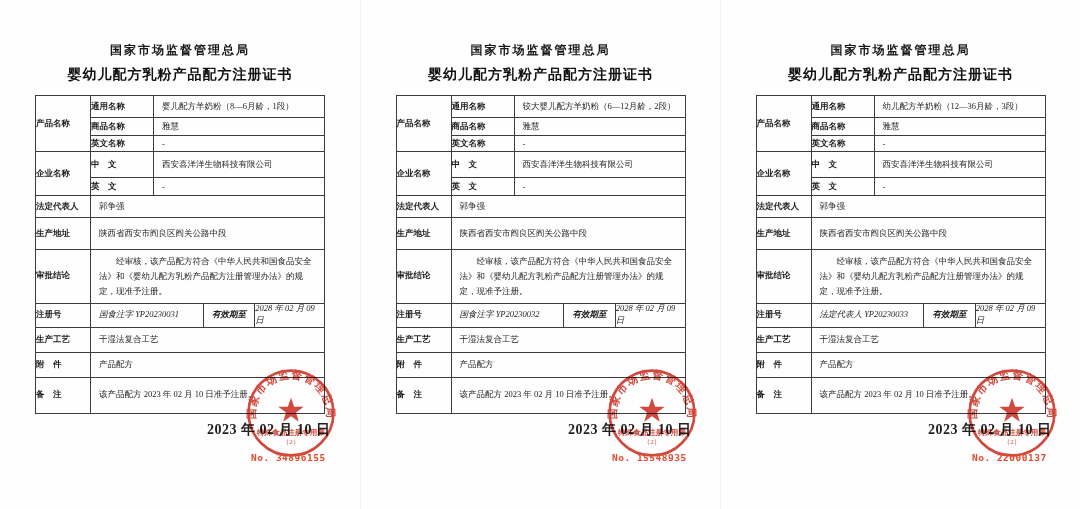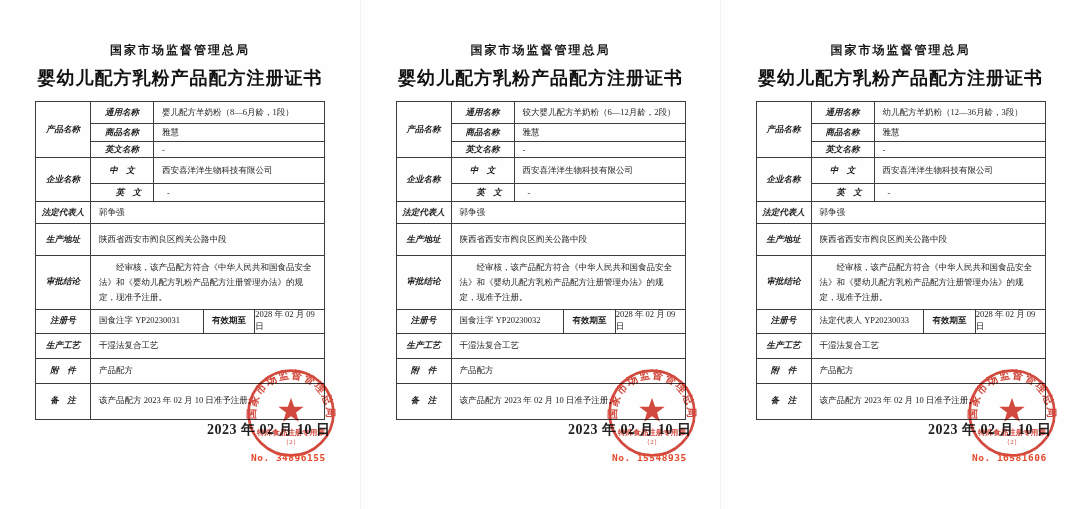--- a/index.html
+++ b/index.html
@@ -21,58 +21,58 @@
   }
   .cert + .cert { border-left: 1px solid rgba(220,220,220,.35); }
   .title1 {
     margin-top: 42px;
     text-align: center;
     font-size: 12px; font-weight: bold; letter-spacing: 2px; color: #171717;
   }
   .title2 {
     margin-top: 7px;
     text-align: center;
-    font-size: 18px; font-weight: bold; letter-spacing: 1px; color: #111;
+    font-size: 14px; font-weight: bold; letter-spacing: 1px; color: #111;
   }
   table.cert-table {
     width: 290px;
     margin: 11px auto 0 auto;
     border-collapse: collapse;
     table-layout: fixed;
   }
   table.cert-table td {
     border: 1.2px solid #3c3c3c;
     font-size: 8.5px;
     color: #1c1c1c;
     vertical-align: middle;
   }
-  td.lbl { text-align: center; font-weight: bold; color: #222; font-style: italic; }
+  td.lbl { text-align: left; font-weight: bold; color: #222; }
   td.val { padding-left: 8px; padding-right: 4px; text-align: left; }
   .col1 { width: 55px; }
   .col2 { width: 63px; }
   .h-generic td { height: 22px; }
   .h-trade td { height: 18px; }
   .h-eng td { height: 16px; }
   .h-cn td { height: 26px; }
-  .h-en td { height: 18px; padding-left: 13px; }
+  .h-en td { height: 18px; }
   .h-legal td { height: 22px; }
   .h-addr td { height: 32px; }
   .h-appr td { height: 50px; }
   .h-reg td { height: 23px; }
   .h-proc td { height: 25px; }
   .h-att td { height: 25px; }
   .h-rem td { height: 36px; }
   td.appr-val {
     padding: 4px 8px;
     line-height: 1.75;
     text-indent: 2em;
     font-size: 8.5px;
   }
   td.regcell { padding: 0; }
-  .regwrap { display: flex; width: 100%; height: 100%; align-items: center; }
+  .regwrap { display: flex; width: 100%; height: 100%; align-items: center; font-style: italic; }
   .regwrap > span { display: flex; align-items: center; height: 23px; }
   .reg-val { flex: 0 0 48%; padding-left: 8px; }
   .reg-vu {
     flex: 0 0 22.5%;
     justify-content: center;
     font-weight: bold;
     border-left: 1.2px solid #3c3c3c; border-right: 1.2px solid #3c3c3c;
   }
   .reg-date { flex: 1 1 auto; justify-content: center; }
   .issue-date {
@@ -325,16 +325,16 @@
       <defs>
           <path id="ring2" d="M 12.5,59 A 35,35 0 1,1 77.5,59" fill="none"></path>
         </defs>
       <text font-size="10.5" font-weight="bold" fill="#cf392c" letter-spacing="1.5">
         <textPath href="#ring2" startOffset="50%" text-anchor="middle">国家市场监督管理总局</textPath>
       </text>
       <path fill="#cf392c" d="M45,30 L48.06,38.79 L57.4,38.98 L49.95,44.6 L52.6,53.5 L45,48.2 L37.4,53.5 L40.05,44.6 L32.6,38.98 L41.94,38.79 Z"></path>
       <text x="45" y="66.5" text-anchor="middle" font-size="7.4" font-weight="bold" fill="#cf392c">特殊食品注册专用章</text>
       <text x="45" y="75.5" text-anchor="middle" font-size="6.8" fill="#cf392c">（2）</text>
     </svg>
-    <div class="serial">No. 16581606</div>
+    <div class="serial">No. 22000137</div>
   </div>
 
 </div>
 
 </body></html>

